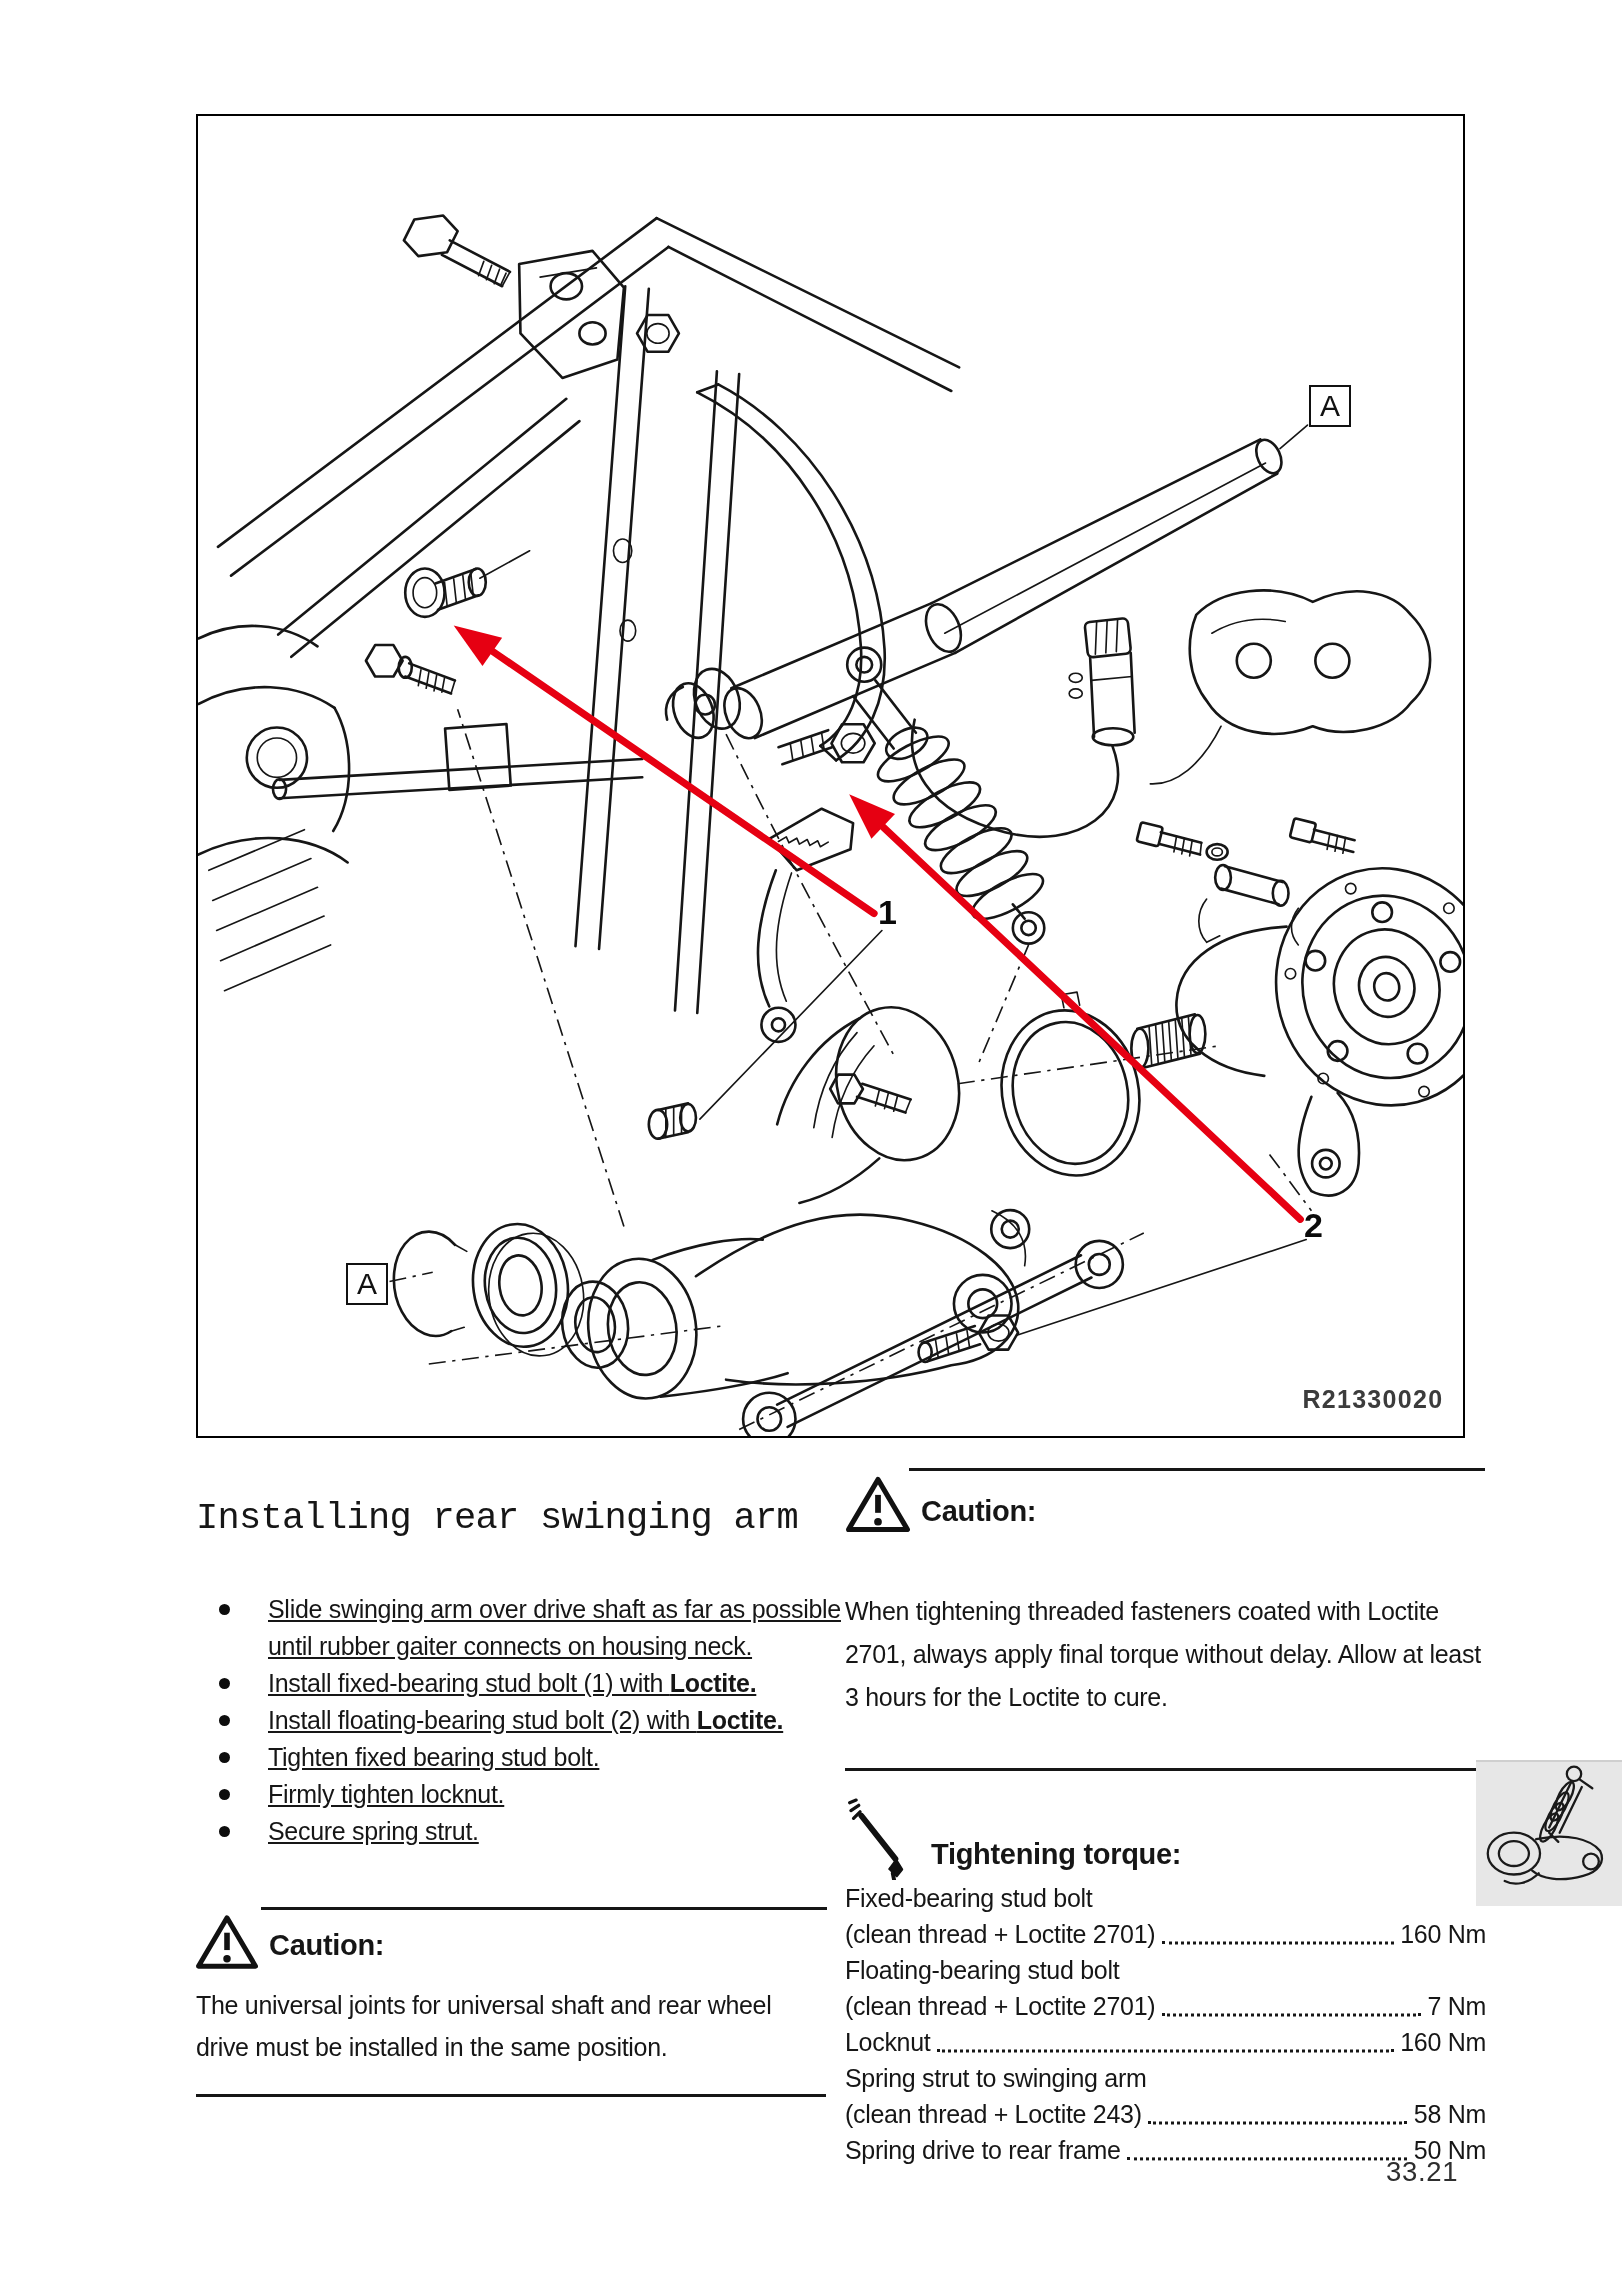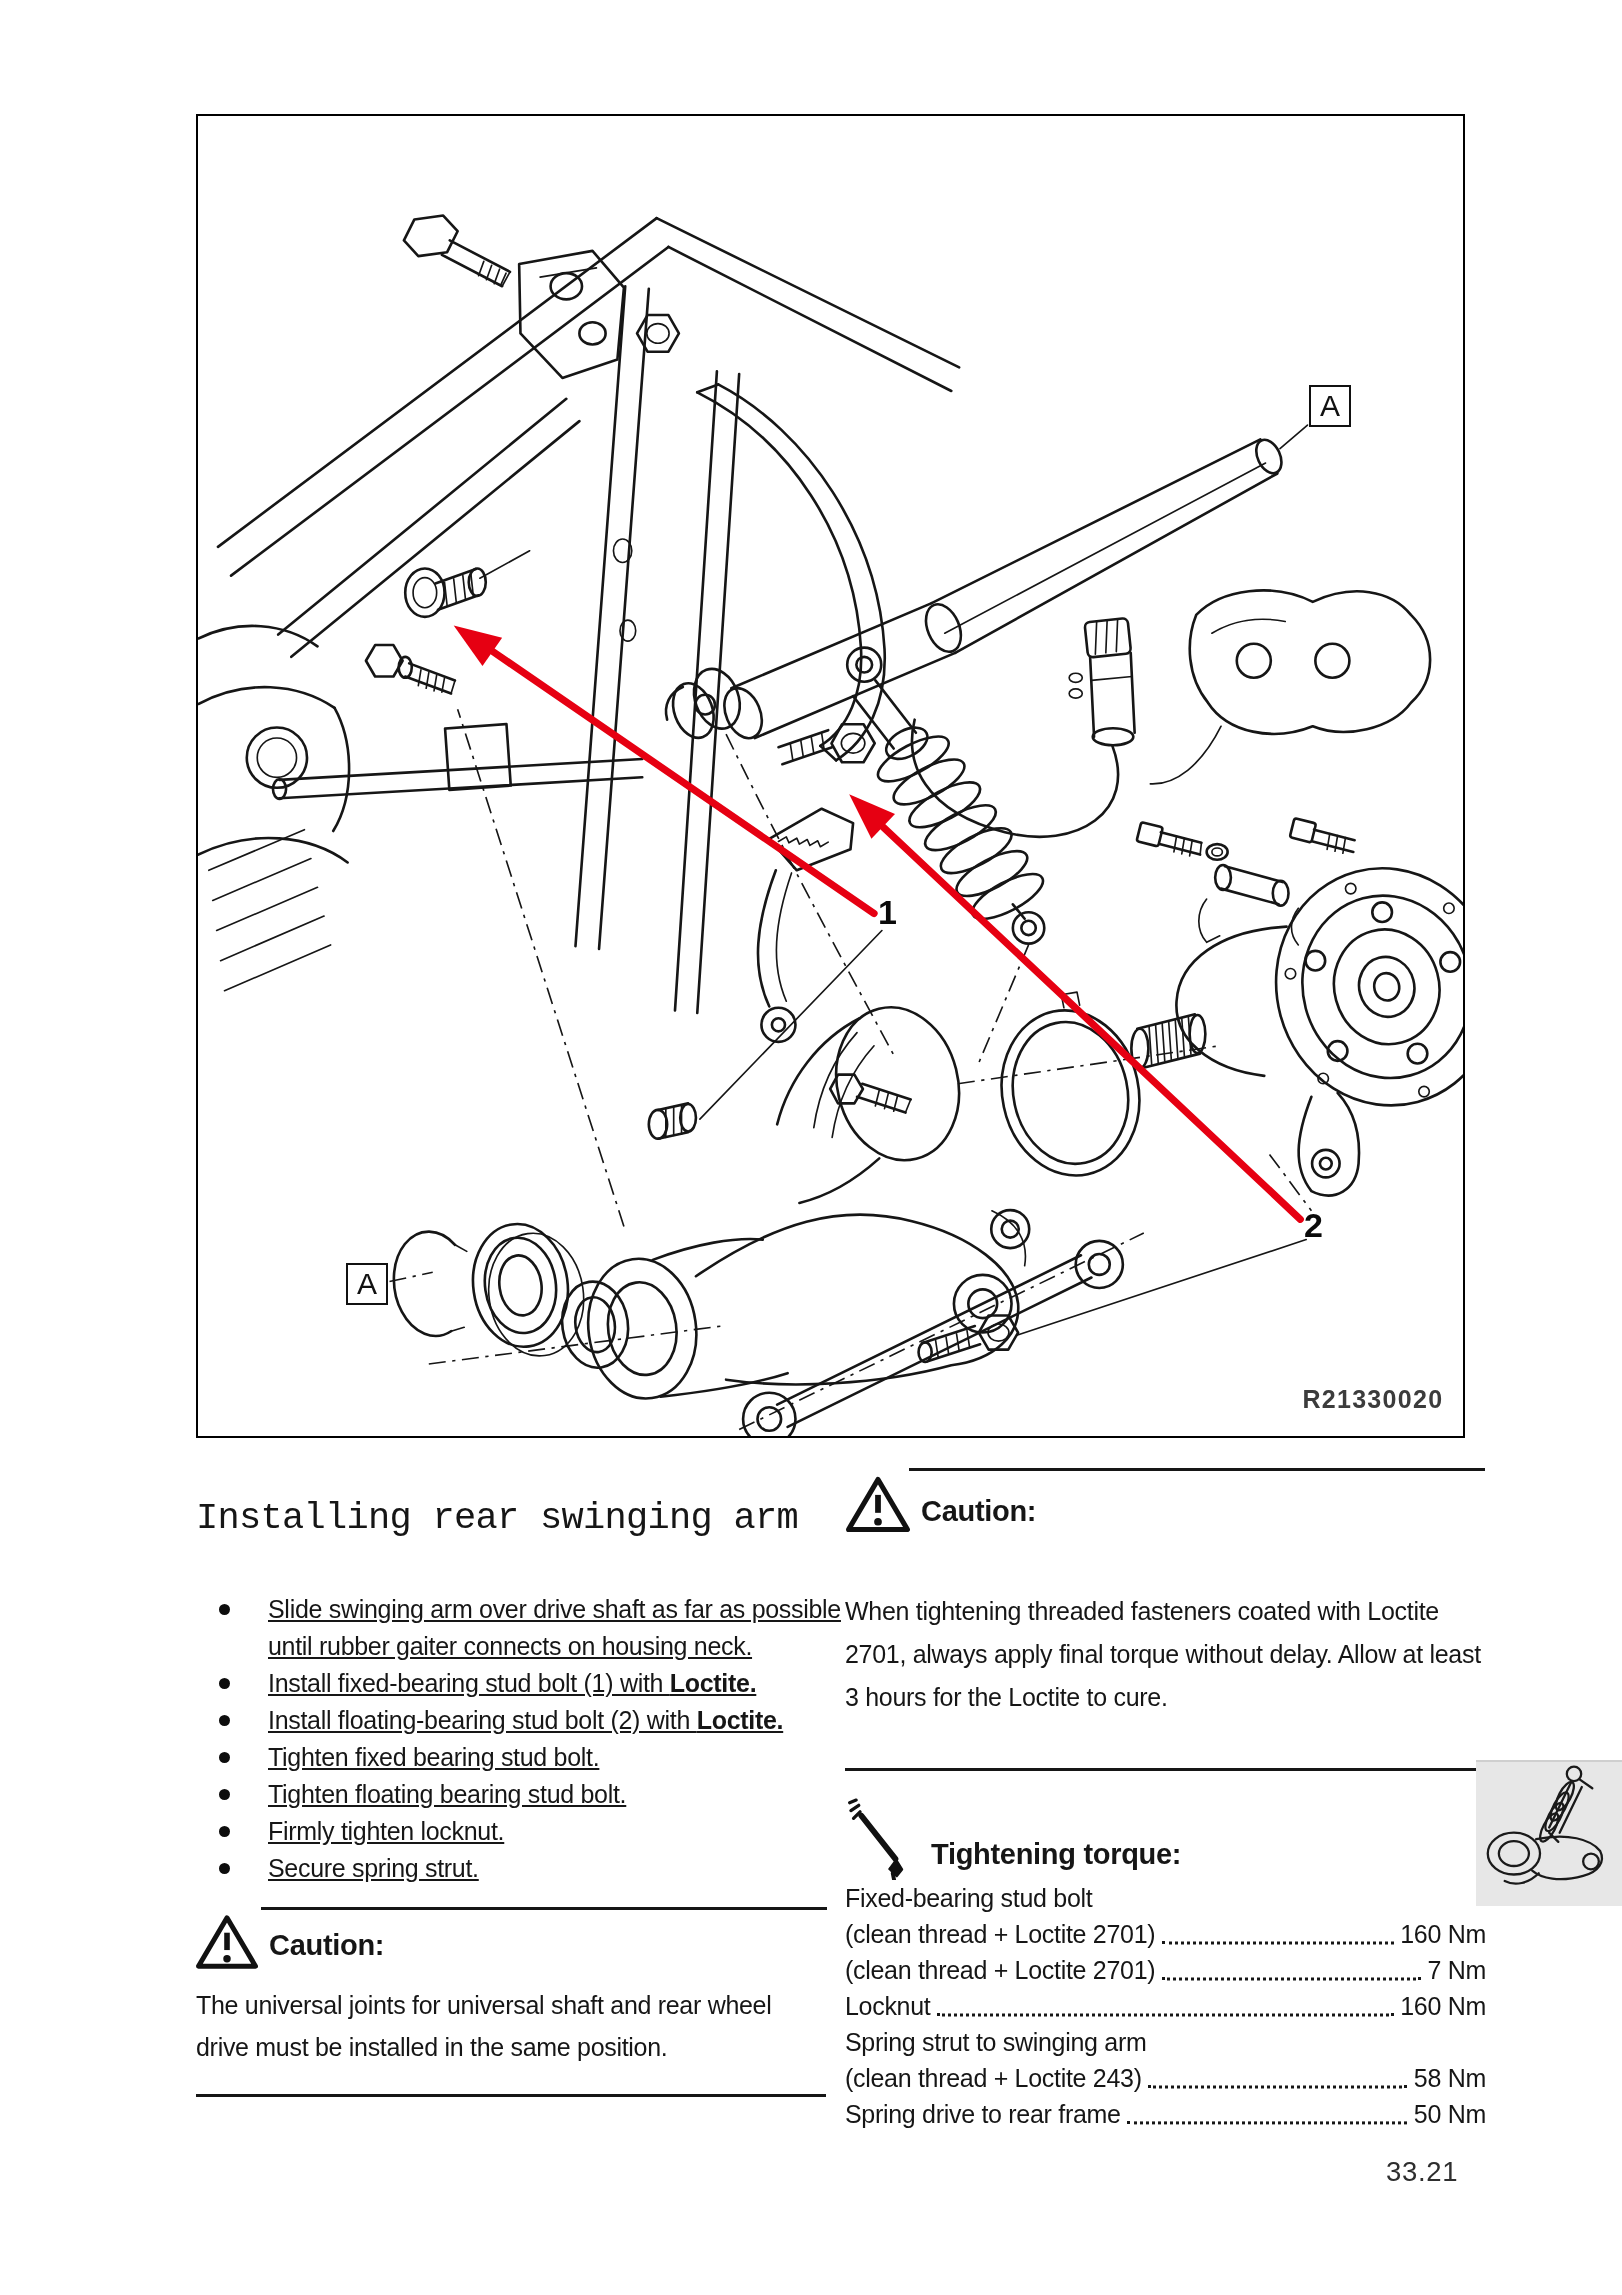--- a/index.html
+++ b/index.html
@@ -377,21 +377,20 @@
   <div class="fig-ref">R21330020</div>
 </div>
 
 <h1 class="page-title">Installing rear swinging arm</h1>
 
 <ul class="bullets" id="bullet-list">
     <li><span class="dot"></span><span>Slide swinging arm over drive shaft as far as possible until rubber gaiter connects on housing neck.</span></li>
     <li><span class="dot"></span><span>Install fixed-bearing stud bolt (1) with </span><b>Loctite.</b></li>
     <li><span class="dot"></span><span>Install floating-bearing stud bolt (2) with </span><b>Loctite.</b></li>
     <li><span class="dot"></span><span>Tighten fixed bearing stud bolt.</span></li>
-    <li><span class="dot"></span><span>Tighten floating bearing stud bolt.</span></li>
     <li><span class="dot"></span><span>Firmly tighten locknut.</span></li>
     <li><span class="dot"></span><span>Secure spring strut.</span></li>
   </ul>
 
 <div class="rule l-top"></div>
 <svg class="warn-tri left" viewBox="0 0 100 90">
   <path d="M50 6 L96 84 L4 84 Z" fill="none" stroke="#111" stroke-width="8" stroke-linejoin="round"></path>
   <line x1="50" y1="30" x2="50" y2="58" stroke="#111" stroke-width="9"></line>
   <circle cx="50" cy="72" r="6" fill="#111"></circle>
 </svg>
@@ -417,20 +416,23 @@
 </svg>
 <div class="torque-heading">Tightening torque:</div>
 <div class="torque-list" id="torque-list">
     <div class="torque-row">
       <span>Fixed-bearing stud bolt</span>
     </div>
     <div class="torque-row">
       <span>(clean thread + Loctite 2701)</span>
       <span class="leader"></span>
       <span class="val">160 Nm</span>
+    </div>
+    <div class="torque-row">
+      <span>Floating-bearing stud bolt</span>
     </div>
     <div class="torque-row">
       <span>(clean thread + Loctite 2701)</span>
       <span class="leader"></span>
       <span class="val">7 Nm</span>
     </div>
     <div class="torque-row">
       <span>Locknut</span>
       <span class="leader"></span>
       <span class="val">160 Nm</span>

